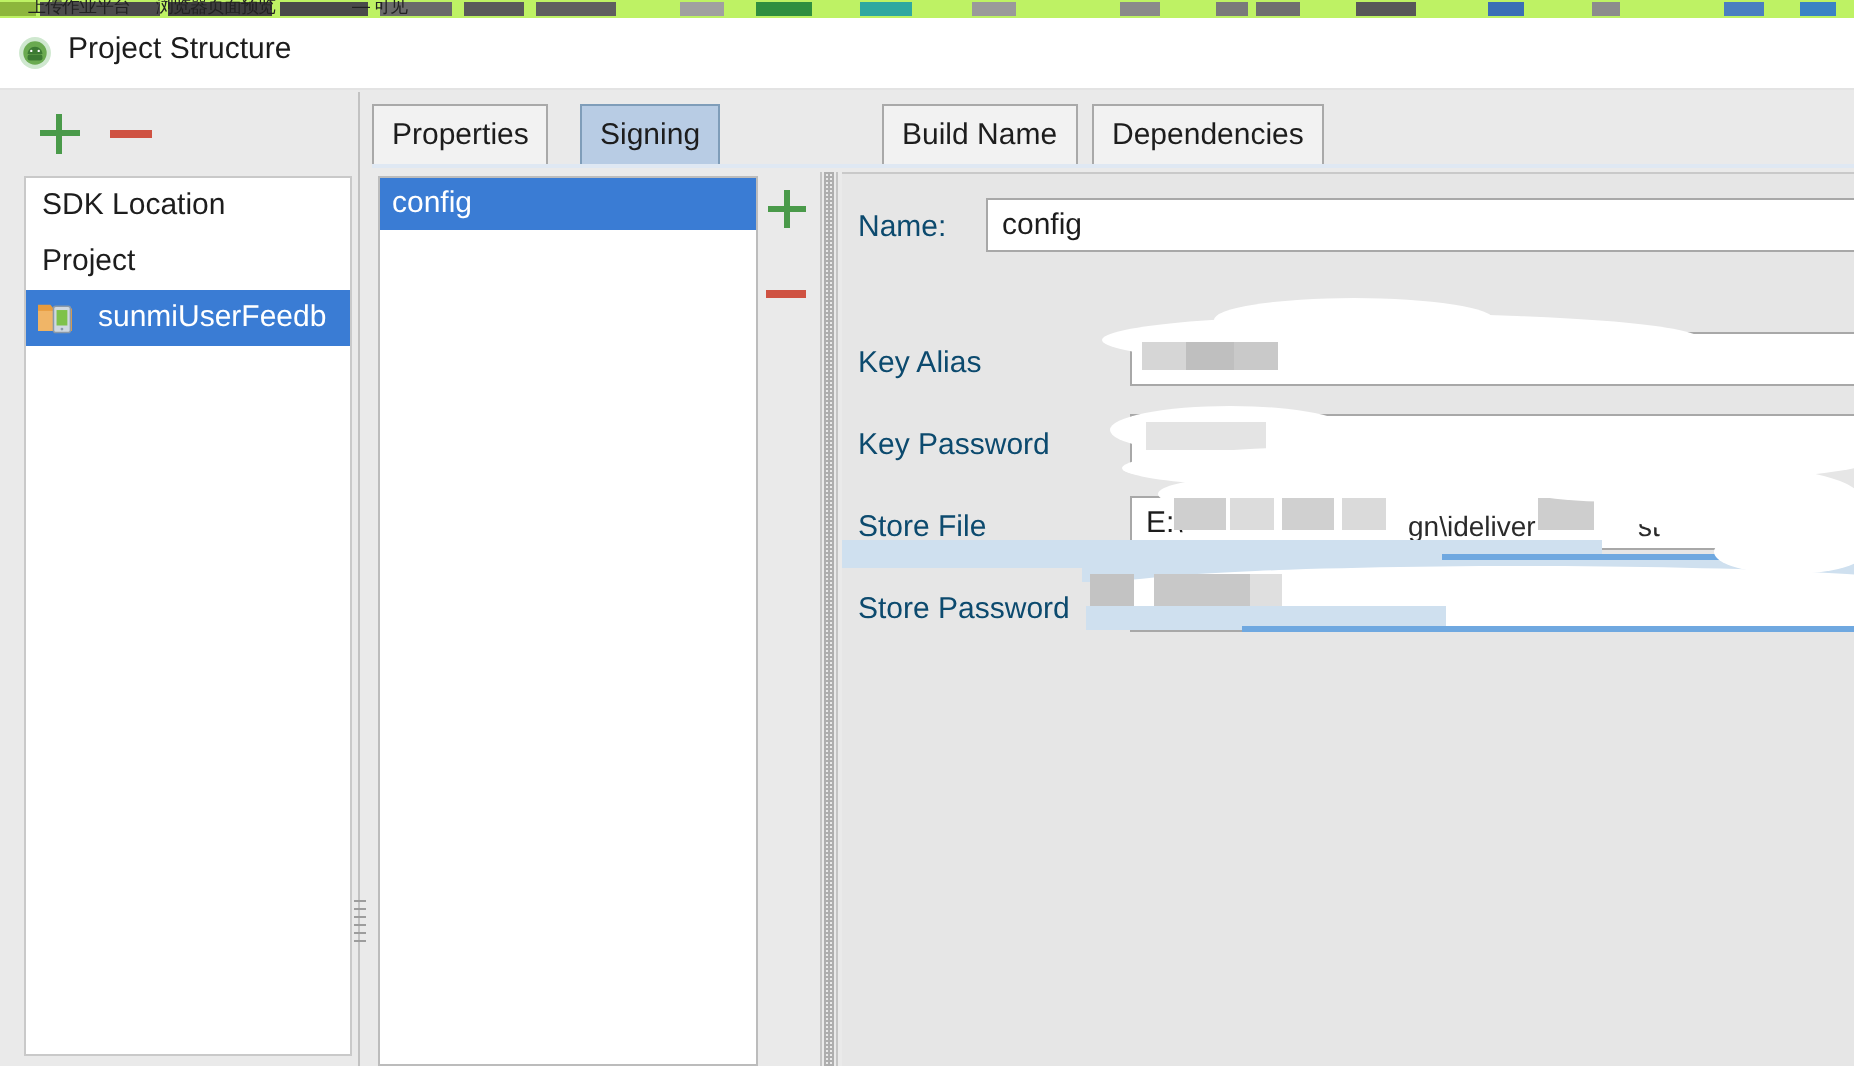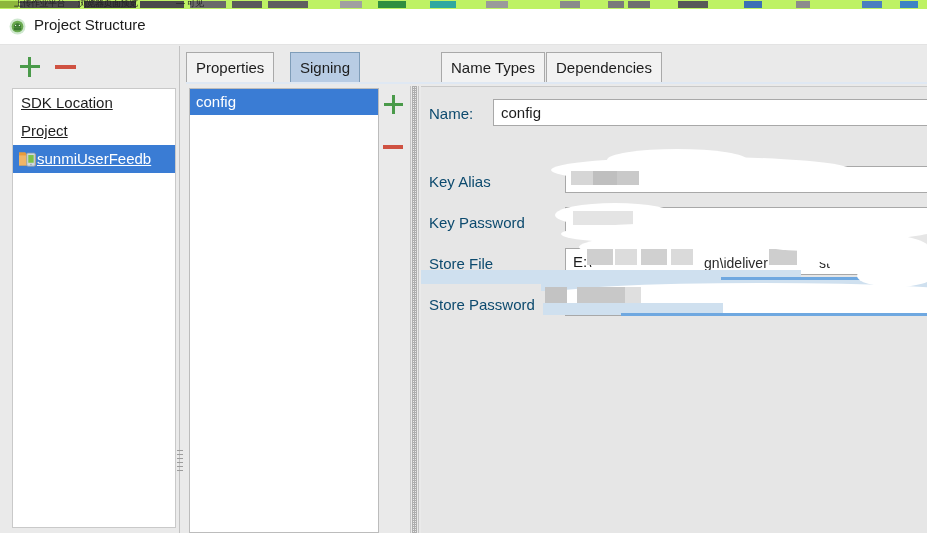--- a/index.html
+++ b/index.html
@@ -78,21 +78,20 @@
     overflow: hidden;
   }
   .lrow {
     position: relative;
     height: 28px;
     line-height: 28px;
     padding-left: 8px;
     font-size: 15px;
     color: #1d1d1d;
     white-space: nowrap;
-    text-decoration: underline;
   }
   .lrow.sel {
     background: #3a7cd4;
     color: #ffffff;
   }
   .lsep {
     position: relative;
     height: 26px;
     line-height: 26px;
     text-align: center;
@@ -101,21 +100,21 @@
   }
   .lsep .line-l, .lsep .line-r {
     position: absolute; top: 13px; height: 1px; background: #b5b5b5;
   }
   .lsep .line-l { left: 4px; width: 42px; }
   .lsep .line-r { right: 4px; width: 42px; }
   .module-icon {
     position: absolute; left: 5px; top: 5px;
     width: 19px; height: 17px;
   }
-  .lrow.module { padding-left: 24px; }
+  .lrow.module { padding-left: 36px; }
 
   
   #splitter-left {
     position: absolute; left: 176px; top: 46px;
     width: 10px; height: 487px;
     background: #eaeaea;
   }
   #splitter-left .bar {
     position: absolute; left: 3px; top: 0; width: 1px; height: 487px;
     background: #c2c2c2;
@@ -340,21 +339,21 @@
   </div>
 
   <div id="tabstrip">
     <div class="tab" style="left:0;">
       <span>Properties</span>
     </div>
     <div class="tab active" style="left:104px;">
       <span>Signing</span>
     </div>
     <div class="tab" style="left:255px;">
-      <span>Name Types</span>
+      <span>Build Name</span>
     </div>
     <div class="tab" style="left:360px;">
       <span>Dependencies</span>
     </div>
   </div>
   <div id="tab-underline"></div>
 
   <div id="cfg-panel">
     <div class="crow sel">
       <span>config</span>

